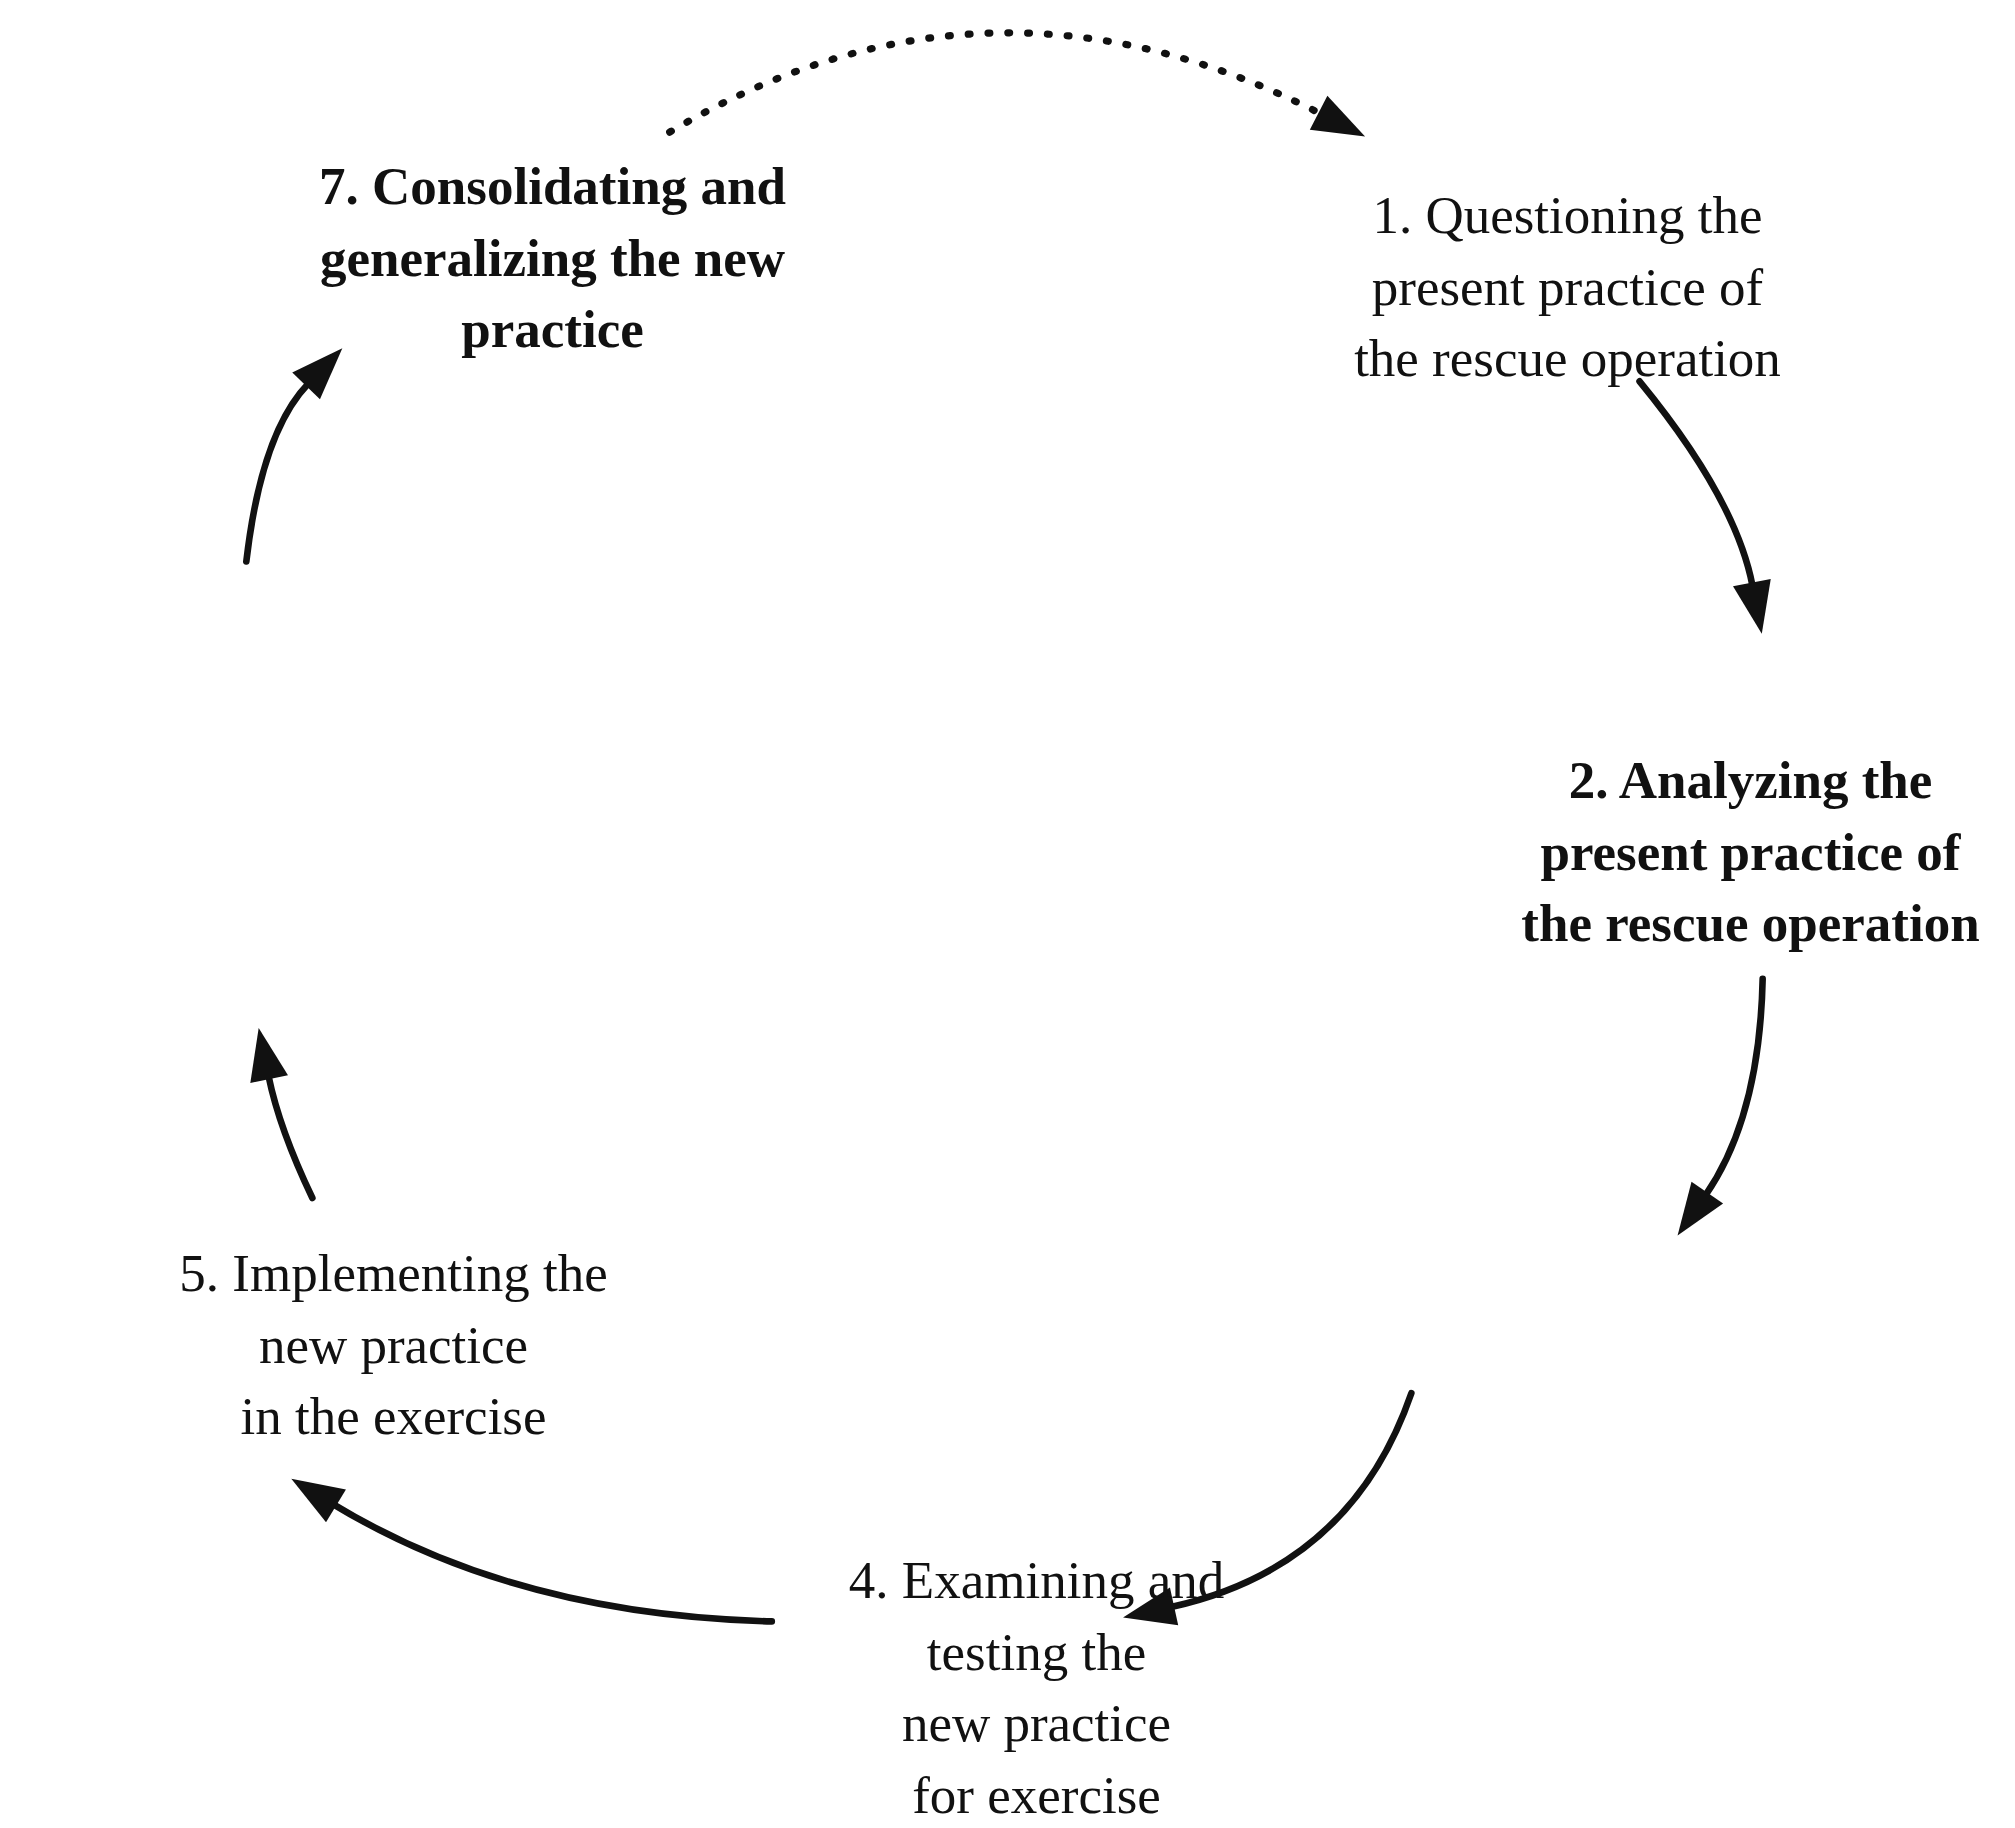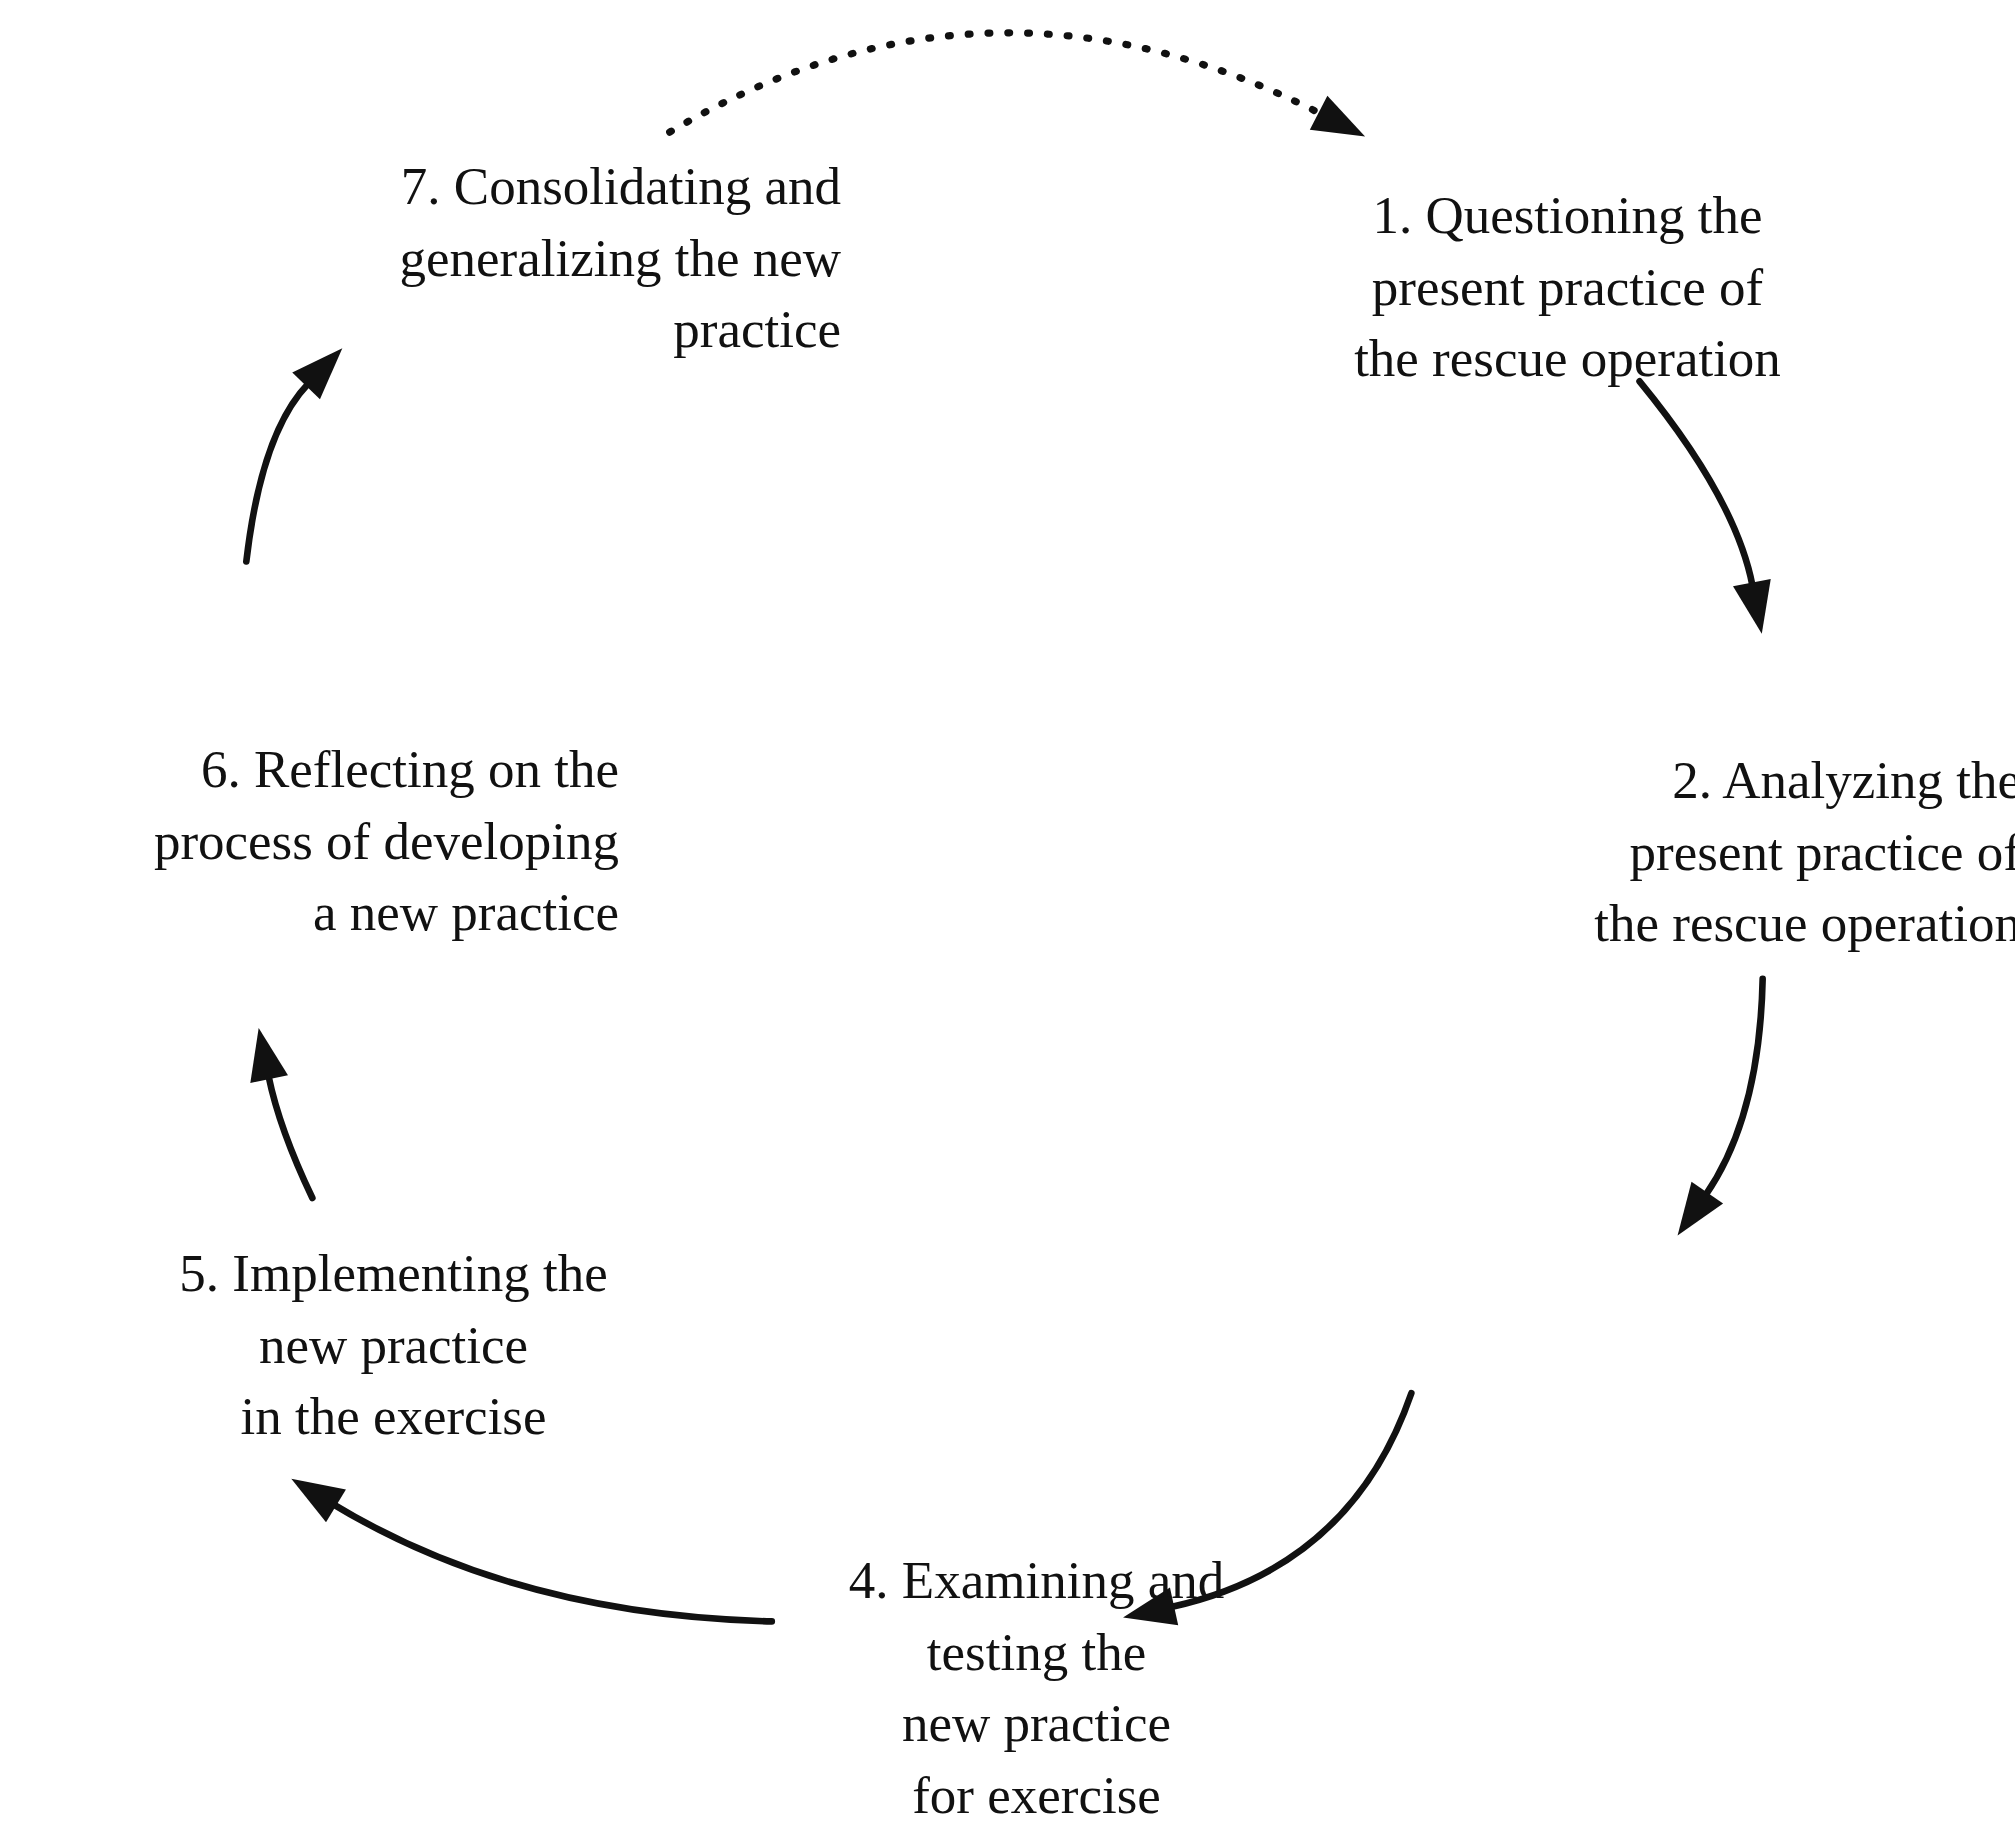--- a/index.html
+++ b/index.html
@@ -18,21 +18,21 @@
     width: 100%; height: 100%;
   }
   .step {
     position: absolute;
     font-size: 53px;
     line-height: 1.35;
     white-space: pre-line;
     color: #111111;
     letter-spacing: 0px;
   }
-  .align-left   { text-align: right; }
+  .align-left   { text-align: center; font-weight: bold; }
   .align-center { text-align: center; }
   path.solid-arrow {
     fill: none;
     stroke: #111111;
     stroke-width: 11;
     stroke-linecap: round;
   }
   path.dotted-arrow {
     fill: none;
     stroke: #111111;
@@ -79,22 +79,19 @@
 
   <div class="step align-center" style="left:775px; top:1545px; width:523px;">4. Examining and
 testing the
 new practice
 for exercise</div>
 
   <div class="step align-center" style="left:123px;  top:1238px; width:541px;text-align:center;">5. Implementing the
 new practice
 in the exercise</div>
 
-  <div class="step align-left" style="left:30px;   top:734px; width:589px;">6. Reflecting on the
-process of developing
-a new practice</div>
 
   <div class="step align-left" style="left:264px;  top:151px;  width:577px;">7. Consolidating and
 generalizing the new
 practice</div>
 
 </div>
 
 
 </body></html>

